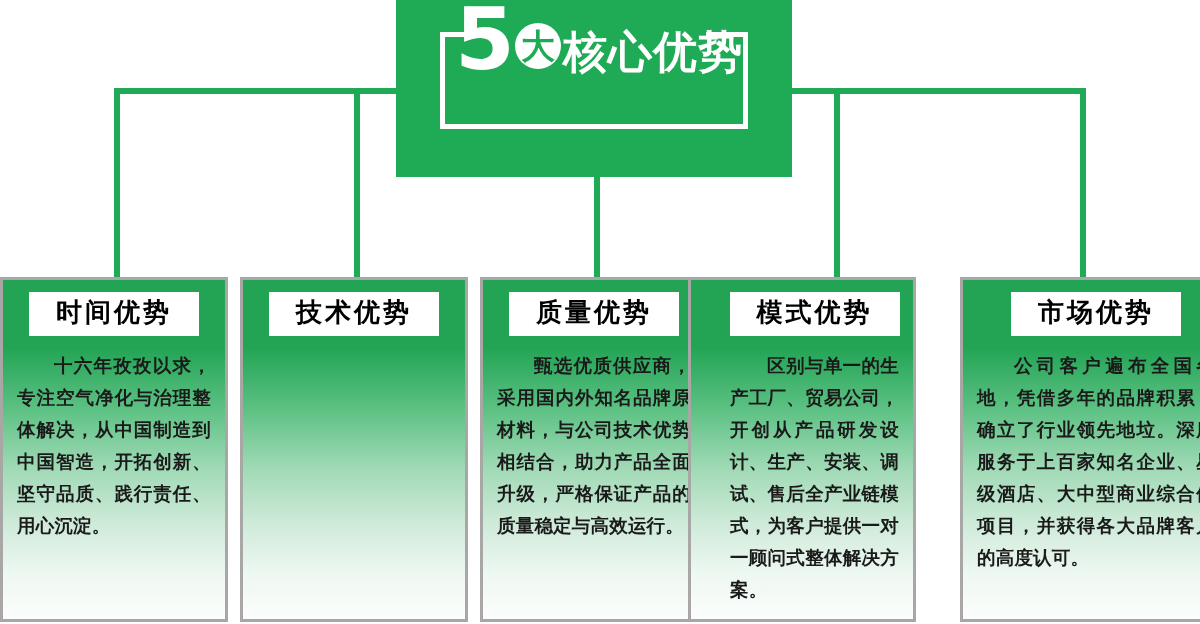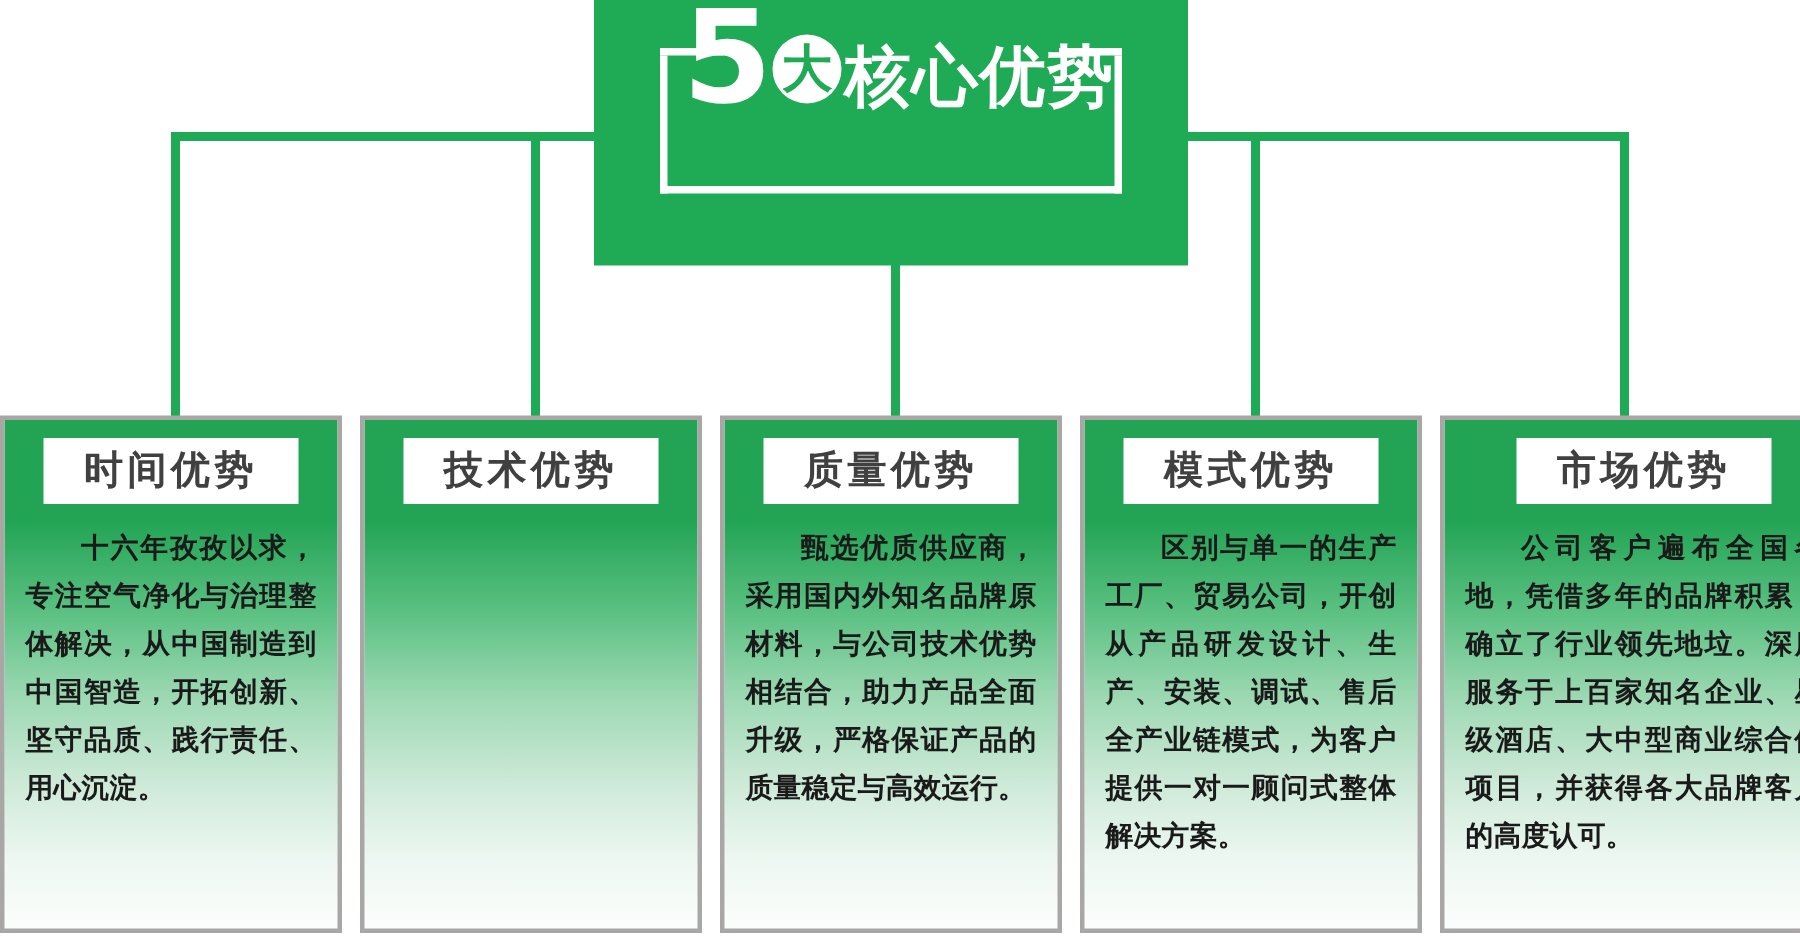--- a/index.html
+++ b/index.html
@@ -78,33 +78,34 @@
         #5cc183 38%,
         #9ed9b4 55%,
         #cfead9 72%,
         #eef8f2 87%,
         #fbfdfc 100%);
     overflow:hidden;
   }
   .card-1{left:0px;}
   .card-2{left:240px;}
   .card-3{left:480px;}
-  .card-4{left:720px;}
+  .card-4{left:688px;padding-left:25px;}
   .card-5{left:960px;width:272px;}
 
   .card-head{
     margin:12px auto 0 auto;
     width:170px;height:44px;
     background:#ffffff;
     display:flex;align-items:center;justify-content:center;
   }
   .card-head-text{
-    color:#404040;
+    color:#000000;
     font-size:26px;font-weight:700;letter-spacing:3px;
     line-height:1;
+    font-family:Liberation Mono, monospace;
   }
   .card-body{
     margin:14px 14px 0 14px;
     color:#1a1a1a;
     font-size:18.5px;
     font-weight:700;
     line-height:32px;
     text-indent:37px;
     text-align:justify;
     text-justify:inter-ideograph;

